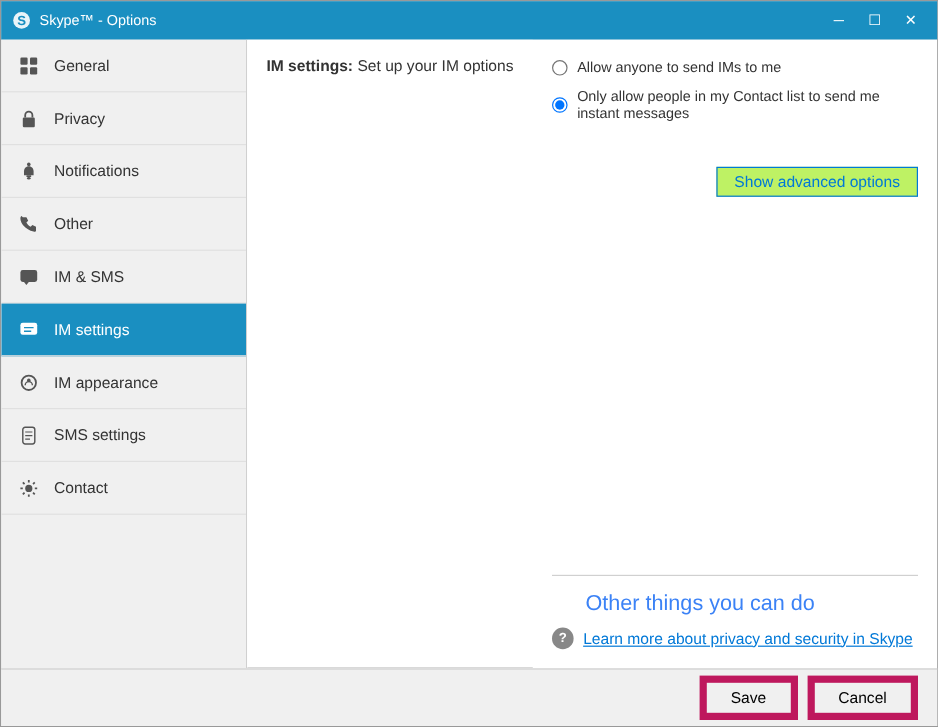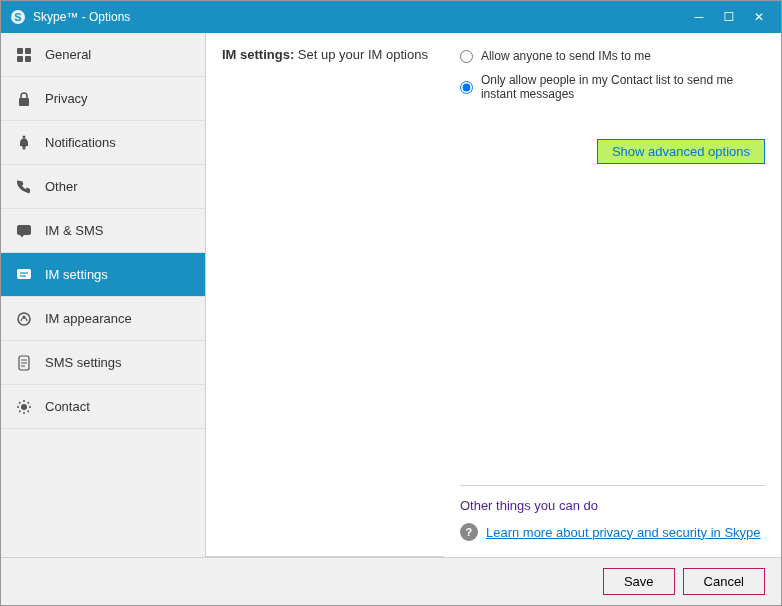--- a/index.html
+++ b/index.html
@@ -177,23 +177,24 @@
       font-family: 'Segoe UI', Arial, sans-serif;
     }
 
     .other-things {
       margin-top: auto;
       border-top: 1px solid #d0d0d0;
       padding-top: 12px;
     }
 
     .other-things-label {
-      font-size: 13px;
-      color: #4c1d95;
+      font-size: 18px;
+      color: #3b82f6;
       margin-bottom: 10px;
+      margin-left: 28px;
     }
 
     .other-things-link {
       display: flex;
       align-items: center;
       gap: 8px;
     }
 
     .help-icon {
       width: 18px;
@@ -223,21 +224,21 @@
       display: flex;
       align-items: center;
       justify-content: flex-end;
       padding: 0 16px;
       gap: 8px;
       flex-shrink: 0;
     }
 
     .footer-btn {
       padding: 5px 20px;
-      border: 1px solid #be185d;
+      border: 6px solid #be185d;
       background: #f0f0f0;
       cursor: pointer;
       font-size: 13px;
       font-family: 'Segoe UI', Arial, sans-serif;
       min-width: 70px;
       text-align: right;
     }
 
     .footer-btn.primary {
       background: #f0f0f0;

